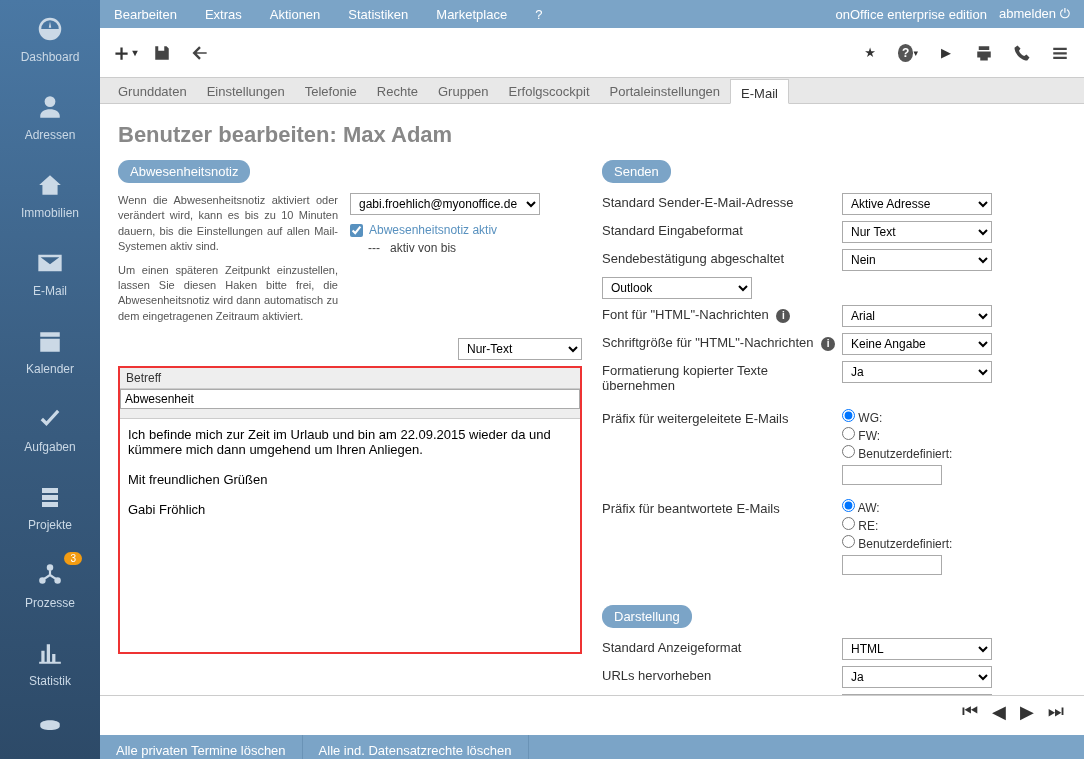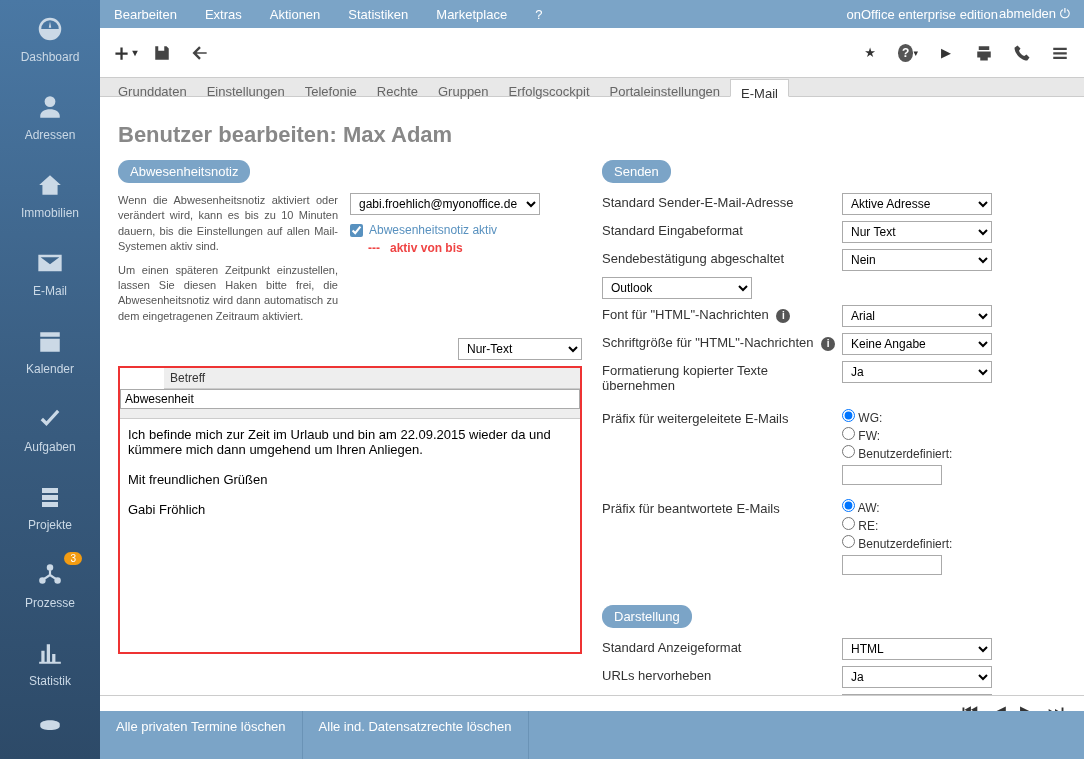--- a/index.html
+++ b/index.html
@@ -8,31 +8,31 @@
 
 .sidebar { position: absolute; left: 0; top: 0; width: 100px; height: 759px; background: linear-gradient(180deg, #4a78a4 0%, #3a5e82 50%, #2d4a68 100%); }
 .sidebar-item { display: flex; flex-direction: column; align-items: center; justify-content: center; padding: 14px 4px; color: #cbd9e6; font-size: 12px; cursor: pointer; position: relative; }
 .sidebar-item .icon { width: 30px; height: 30px; margin-bottom: 6px; display: flex; align-items: center; justify-content: center; }
 .sidebar-item svg { fill: #cbd9e6; }
 .sidebar-badge { position: absolute; top: 6px; right: 18px; background: #f39c12; color: #fff; border-radius: 8px; font-size: 10px; padding: 1px 6px; }
 
 
 .topbar { position: absolute; left: 100px; top: 0; right: 0; height: 28px; background: #7ba4c7; display: flex; align-items: center; justify-content: space-between; padding: 0 14px; color: #fff; font-size: 13px; }
 .topbar-left { display: flex; gap: 28px; }
-.topbar-right { display: flex; gap: 1px; align-items: center; }
+.topbar-right { display: flex; gap: 12px; align-items: center; }
 .topbar span, .topbar a { color: #fff; cursor: pointer; }
 
 
 .toolbar { position: absolute; left: 100px; top: 28px; right: 0; height: 50px; background: #fff; border-bottom: 1px solid #ccc; display: flex; align-items: center; justify-content: space-between; padding: 0 14px; }
 .toolbar-left, .toolbar-right { display: flex; gap: 18px; align-items: center; }
 .toolbar .ticon { width: 20px; height: 20px; cursor: pointer; display: flex; align-items: center; justify-content: center; }
 .toolbar .ticon svg { fill: #444; }
 
 
-.tabbar { position: absolute; left: 100px; top: 78px; right: 0; height: 19px; background: #e8e8e8; display: flex; align-items: stretch; padding: 0 8px; border-bottom: 1px solid #ccc; }
+.tabbar { position: absolute; left: 100px; top: 78px; right: 0; height: 26px; background: #e8e8e8; display: flex; align-items: stretch; padding: 0 8px; border-bottom: 1px solid #ccc; }
 .tab { padding: 6px 10px; color: #666; font-size: 13px; cursor: pointer; border-right: 0px solid #ddd; }
 .tab.active { background: #fff; color: #333; border: 1px solid #ccc; border-bottom: 1px solid #fff; position: relative; top: 1px; }
 
 
 .main { position: absolute; left: 100px; top: 108px; right: 0; bottom: 64px; overflow: auto; padding: 14px 18px; background: #fff; }
 .page-title { font-size: 22px; color: #888; font-weight: bold; margin-bottom: 12px; }
 
 .columns { display: flex; gap: 20px; }
 .col-left { flex: 1; min-width: 450px; }
 .col-right { flex: 1; min-width: 430px; }
@@ -43,48 +43,48 @@
 
 .topblock { display: flex; gap: 12px; margin-bottom: 14px; }
 .topblock .left { width: 220px; }
 .topblock .right { flex: 1; }
 
 select { border: 1px solid #aaa; padding: 2px 4px; font-size: 12px; background: #fff; }
 input[type=text] { border: 1px solid #aaa; padding: 2px 4px; font-size: 12px; }
 
 .checkbox-row { display: flex; align-items: center; gap: 6px; color: #5891bf; font-size: 12px; margin-top: 8px; }
 .checkbox-row input { accent-color: #5891bf; }
-.link-row { color: #ef4444; font-size: 12px; margin-top: 4px; padding-left: 18px; font-weight: bold; }
+.link-row { color: #404040; font-size: 12px; margin-top: 4px; padding-left: 18px; }
 
 .format-select-row { display: flex; justify-content: flex-end; margin-bottom: 6px; }
 .format-select-row select { width: 124px; }
 
 .editor-box { border: 2px solid #e33; }
-.editor-label { background: #eee; padding: 3px 6px; font-size: 12px; border-bottom: 1px solid #ccc; margin-left: 44px; }
+.editor-label { background: #eee; padding: 3px 6px; font-size: 12px; border-bottom: 1px solid #ccc; }
 .editor-subject { border: none; border-bottom: 1px solid #ccc; padding: 4px 6px; font-size: 13px; width: 100%; outline: none; }
 .editor-divider { height: 10px; background: #eee; border-bottom: 1px solid #ccc; }
 .editor-body { border: none; width: 100%; height: 230px; padding: 8px; font-size: 13px; font-family: Arial; resize: none; outline: none; }
 
 
 .form-row { display: flex; align-items: flex-start; margin-bottom: 6px; }
 .form-row .lbl { width: 240px; font-size: 13px; color: #333; padding-top: 2px; }
 .form-row .ctl { flex: 1; }
 .form-row select { width: 150px; }
 .info-icon { display: inline-flex; width: 14px; height: 14px; background: #555; color: #fff; border-radius: 50%; font-size: 10px; align-items: center; justify-content: center; font-weight: bold; margin-left: 4px; }
 
 .radio-group { font-size: 12px; }
 .radio-group label { display: block; margin-bottom: 2px; }
 .radio-group input[type=text] { width: 100px; margin-top: 2px; }
 
 
 .bottombar { position: absolute; left: 100px; bottom: 32px; right: 0; height: 32px; background: #fff; border-top: 1px solid #ccc; display: flex; align-items: center; justify-content: flex-end; padding: 0 20px; gap: 14px; }
 .bottombar .navicon { cursor: pointer; font-size: 18px; color: #333; }
 
 
-.footerbar { position: absolute; left: 100px; bottom: 0; right: 0; height: 48px; background: #7ba4c7; display: flex; align-items: stretch; }
+.footerbar { position: absolute; left: 100px; bottom: 0; right: 0; height: 24px; background: #7ba4c7; display: flex; align-items: stretch; }
 .footerbar .action { color: #fff; padding: 8px 16px; font-size: 13px; cursor: pointer; border-right: 1px solid #6a93b6; }
 
 </style>
 </head>
 <body>
 
 <div class="sidebar">
   <div class="sidebar-item">
     <span class="icon">
         <svg width="30" height="30" viewBox="0 0 24 24">

